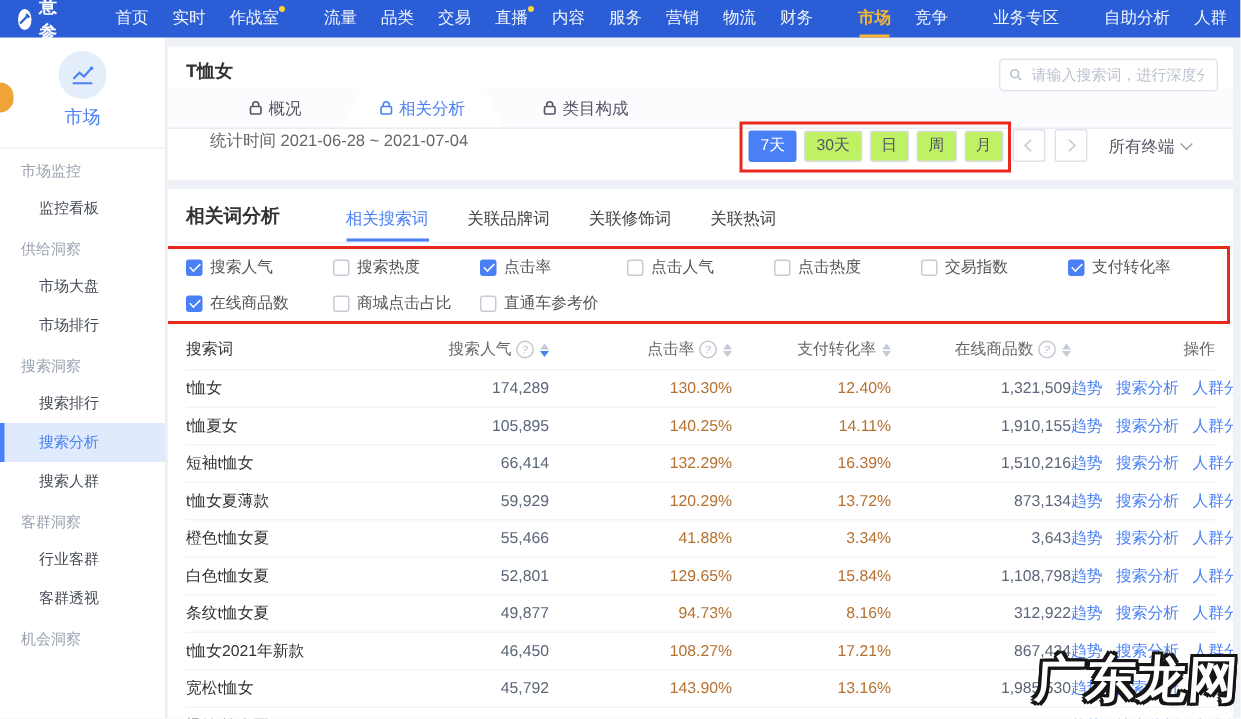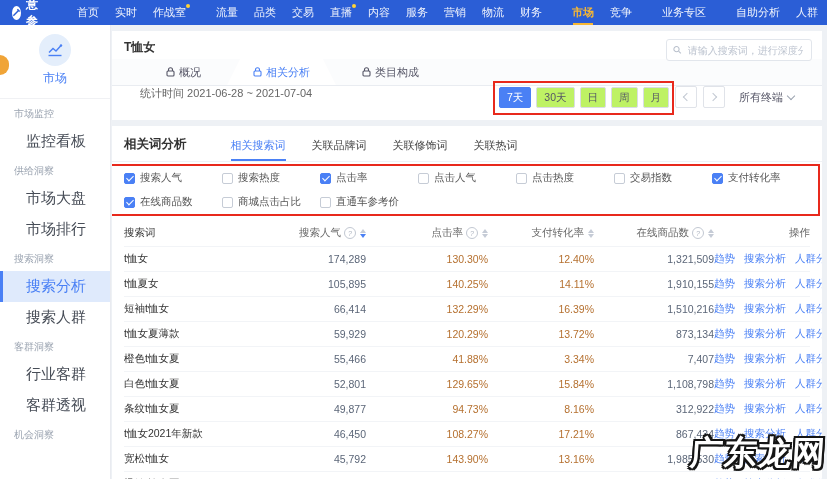--- a/index.html
+++ b/index.html
@@ -16,21 +16,21 @@
   .nav-dot{position:absolute;top:4px;right:-4px;width:4px;height:4px;border-radius:50%;background:#ffd335}
   .nav-sep{width:1px;height:11px;background:rgba(255,255,255,.35);margin:0 7px}
   
   .sidebar{position:absolute;top:25px;left:0;bottom:0;width:110px;background:#fff;border-right:1px solid #e9ebf0;z-index:10}
   .collapsed-tag{position:absolute;left:0;top:30px;width:9px;height:20px;background:#f0a437;border-radius:0 10px 10px 0}
   .module{padding:9px 0 4px;text-align:center;cursor:pointer}
   .module-icon{width:32px;height:32px;border-radius:50%;background:#e4eefb;margin:0 auto;display:flex;align-items:center;justify-content:center}
   .module-label{color:#4a80f5;font-size:12px;margin-top:4px}
   .side-divider{border-top:1px solid #f0f1f4;margin:7px 0 1px}
   .group-header{font-size:10px;color:#9aa3b0;padding:7px 0 5px 14px}
-  .side-item{font-size:15px;color:#474d57;padding:6px 0 6px 26px;cursor:pointer;display:flex;align-items:flex-end}
+  .side-item{font-size:10px;color:#474d57;padding:6px 0 6px 26px;cursor:pointer;display:flex;align-items:flex-end}
   .side-item.active{background:#dfeafc;color:#4a80f5;border-left:3px solid #4a80f5;padding-left:23px}
   .orange-dot{display:inline-block;width:9px;height:9px;background:#f2a33c;border-radius:50%;margin-left:12px;
               box-shadow:0 0 0 4px rgba(242,163,60,.18)}
   
   .main{position:absolute;left:111px;top:25px;right:0;bottom:0;overflow:hidden}
   .card{background:#fff;margin:6px 5px 0 1px;position:relative}
   .kw-title{font-size:12px;font-weight:bold;color:#333;padding:8px 0 0 12px}
   .tabbar{display:flex;align-items:flex-end;height:26px;margin-top:3px;border-bottom:1px solid #e9ecf1;background:#fbfcfd}
   .tab{height:26px;display:flex;align-items:center;gap:4px;padding:0 26px;font-size:11px;color:#556;cursor:pointer}
   .tab:first-child{margin-left:28px}
@@ -157,20 +157,23 @@
 
   <div class="group-header">供给洞察</div>
   <div class="side-item">
       <span>市场大盘</span>
     </div>
   <div class="side-item">
       <span>市场排行</span>
     </div>
 
   <div class="group-header">搜索洞察</div>
+  <div class="side-item">
+      <span>搜索排行</span>
+    </div>
   <div class="side-item active">
       <span>搜索分析</span>
     </div>
   <div class="side-item">
       <span>搜索人群</span>
     </div>
 
   <div class="group-header">客群洞察</div>
   <div class="side-item">
       <span>行业客群</span>
@@ -385,21 +388,21 @@
             <span class="act-link">趋势</span>
             <span class="act-link">搜索分析</span>
             <span class="act-link">人群分析</span>
           </span>
       </div>
       <div class="tr">
         <span class="c-word">橙色t恤女夏</span>
         <span class="c-pop">55,466</span>
         <span class="c-ctr">41.88%</span>
         <span class="c-cvr">3.34%</span>
-        <span class="c-prod">7,407</span>
+        <span class="c-prod">3,643</span>
         <span class="c-act">
             <span class="act-link">趋势</span>
             <span class="act-link">搜索分析</span>
             <span class="act-link">人群分析</span>
           </span>
       </div>
       <div class="tr">
         <span class="c-word">白色t恤女夏</span>
         <span class="c-pop">52,801</span>
         <span class="c-ctr">129.65%</span>

